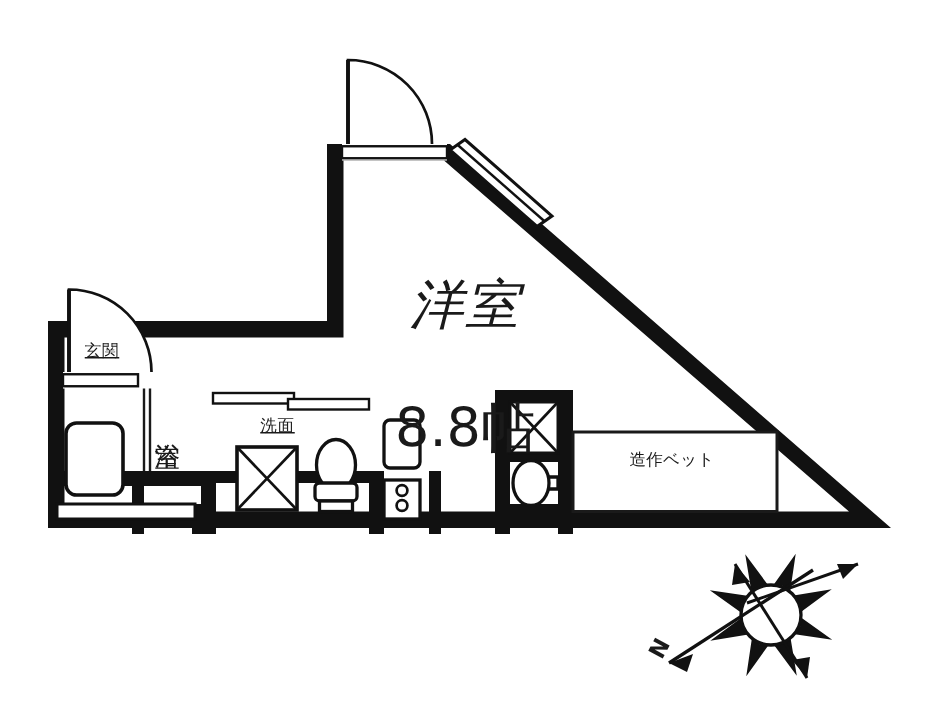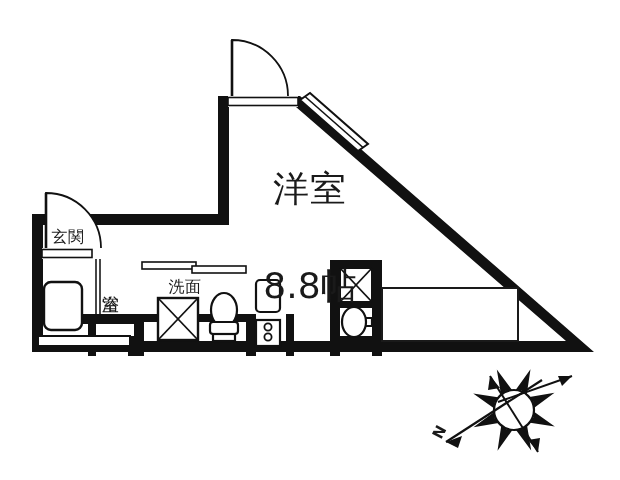--- a/index.html
+++ b/index.html
@@ -38,22 +38,23 @@
     font-size: 36px;
     letter-spacing: 1px;
     font-weight: 400;
   }
   .label-room-area {
     font-size: 36px;
     letter-spacing: 0px;
     font-weight: 400;
   }
   .label-small {
-    font-size: 16px;
+    font-size: 11px;
     letter-spacing: 0.5px;
+    text-decoration: underline;
   }
   .label-tiny {
     font-size: 11px;
     letter-spacing: 0.2px;
     line-height: 1.35;
   }
   .label-vertical {
     writing-mode: vertical-rl;
     text-orientation: upright;
     font-size: 17px;
@@ -238,28 +239,29 @@
       </g>
 
       <g>
         <line x1="-16" y1="-8" x2="58" y2="-34" stroke="#111111" stroke-width="2"></line>
         <polygon points="58,-34 44,-34 48,-24" fill="#111111"></polygon>
       </g>
     </g>
 
   </svg>
 
-  <div class="label label-room-main" style="left:255px; top:169px; width:110px;">洋室</div>
+  <div class="label label-room-main" style="left:255px; top:184px; width:110px;font-style:italic;">洋室</div>
 
   <div class="label label-room-area" style="left:250px; top:222px; width:120px;margin-top:44px;">8.8帖</div>
 
   <div class="label label-small" style="left:42px; top:228px; width:52px;">玄関</div>
 
   <div class="label label-vertical" style="left:97px; top:282px; width:22px;">浴室</div>
 
   <div class="label label-small" style="left:160px; top:278px; width:50px;">洗面</div>
 
+  <div class="label label-tiny" style="left:392px; top:300px; width:112px;">造作ベット</div>
 
 
   <div class="label" style="left:430px; top:424px; width:20px; font-size:15px; font-weight:600;
               transform:rotate(-62deg); transform-origin:center;">N</div>
 
 </div>
 
 </body></html>

